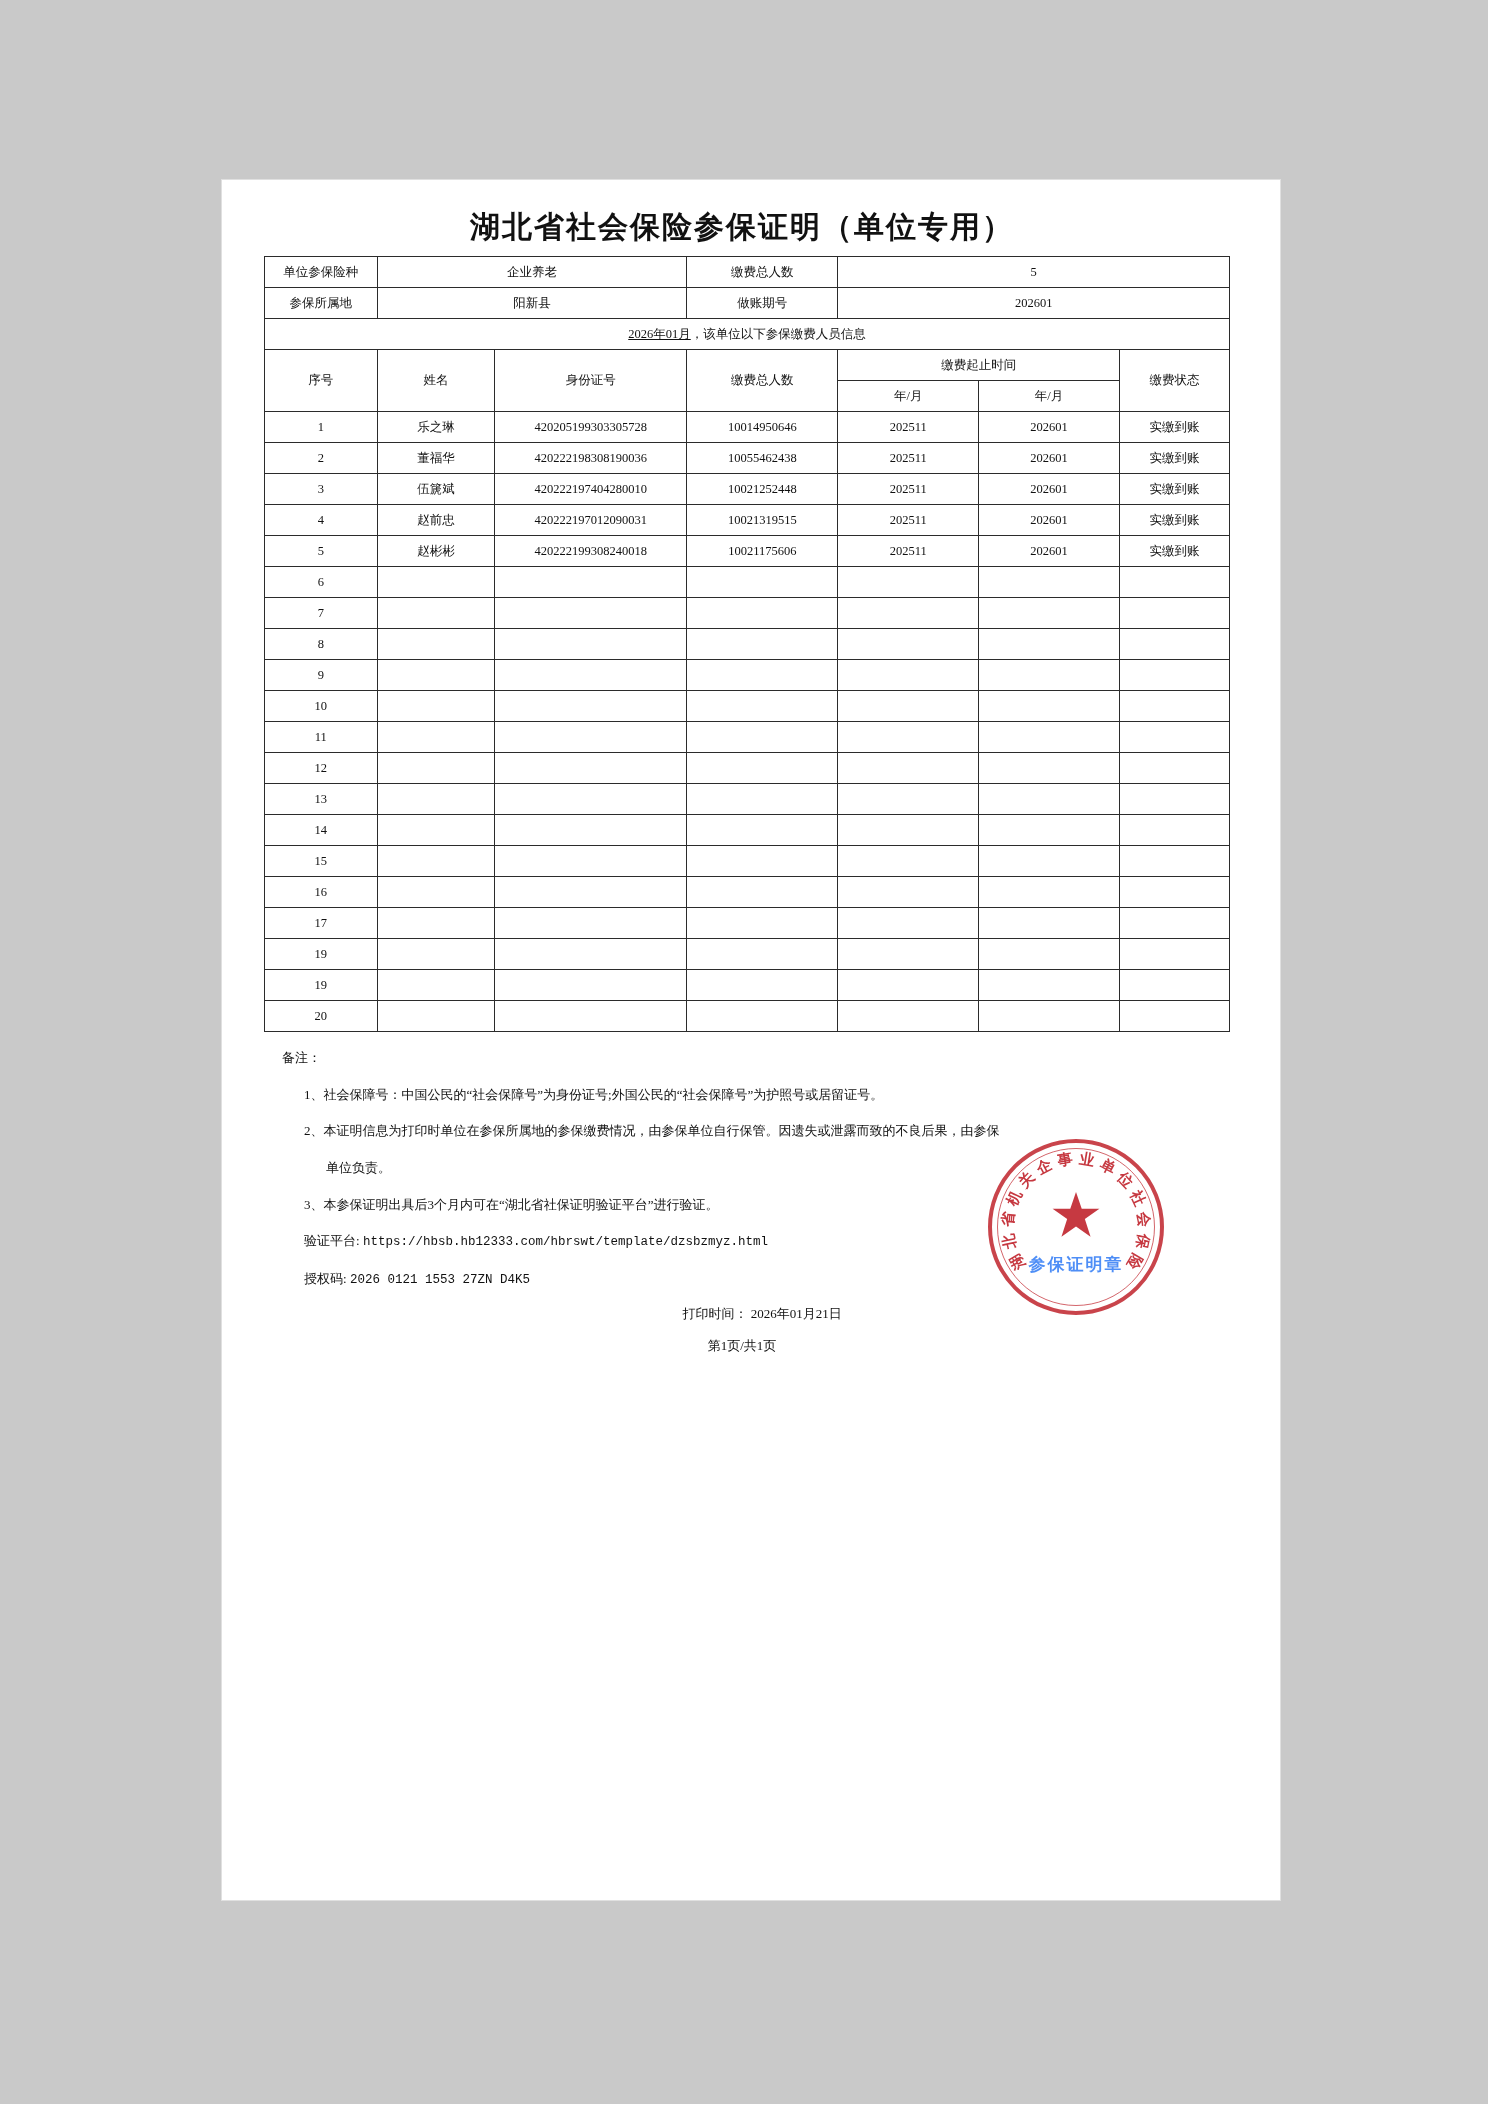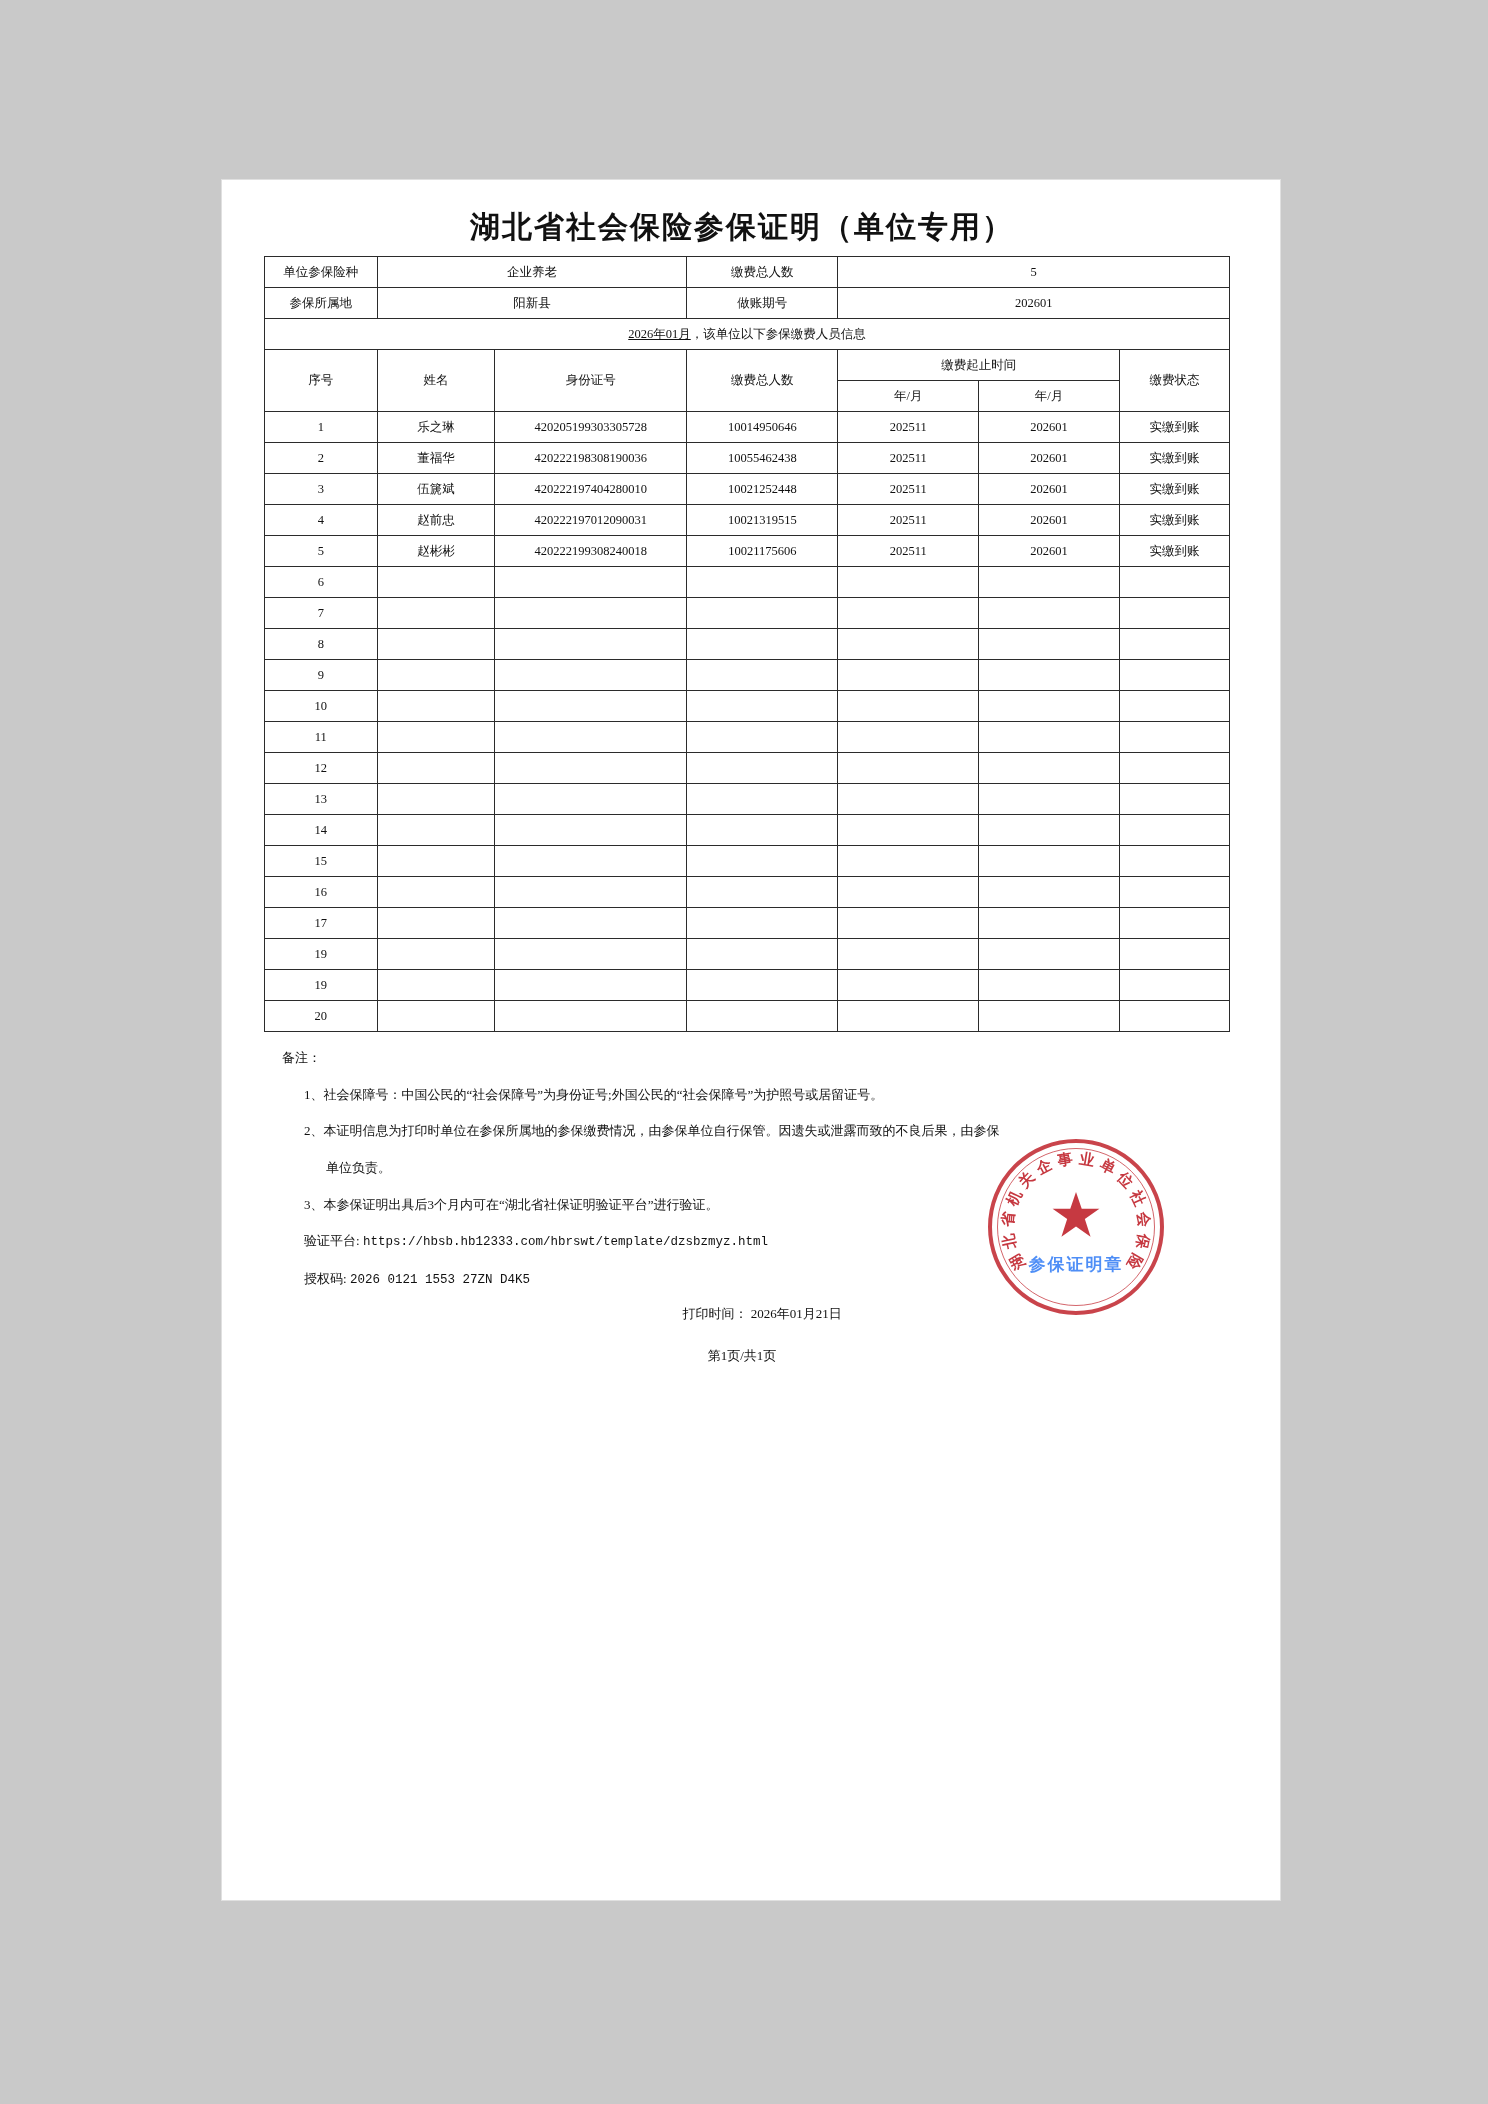--- a/index.html
+++ b/index.html
@@ -97,21 +97,21 @@
     letter-spacing: 0px;
   }
   .print-line {
     margin-top: 8px;
     text-align: center;
     font-size: 13px;
     color: #111;
     padding-left: 40px;
   }
   .page-num {
-    margin-top: 24px;
+    margin-top: 14px;
     text-align: center;
     font-size: 13px;
     color: #111;
   }
 
   
   .seal {
     position: absolute;
     right: 58px;
     bottom: -22px;

